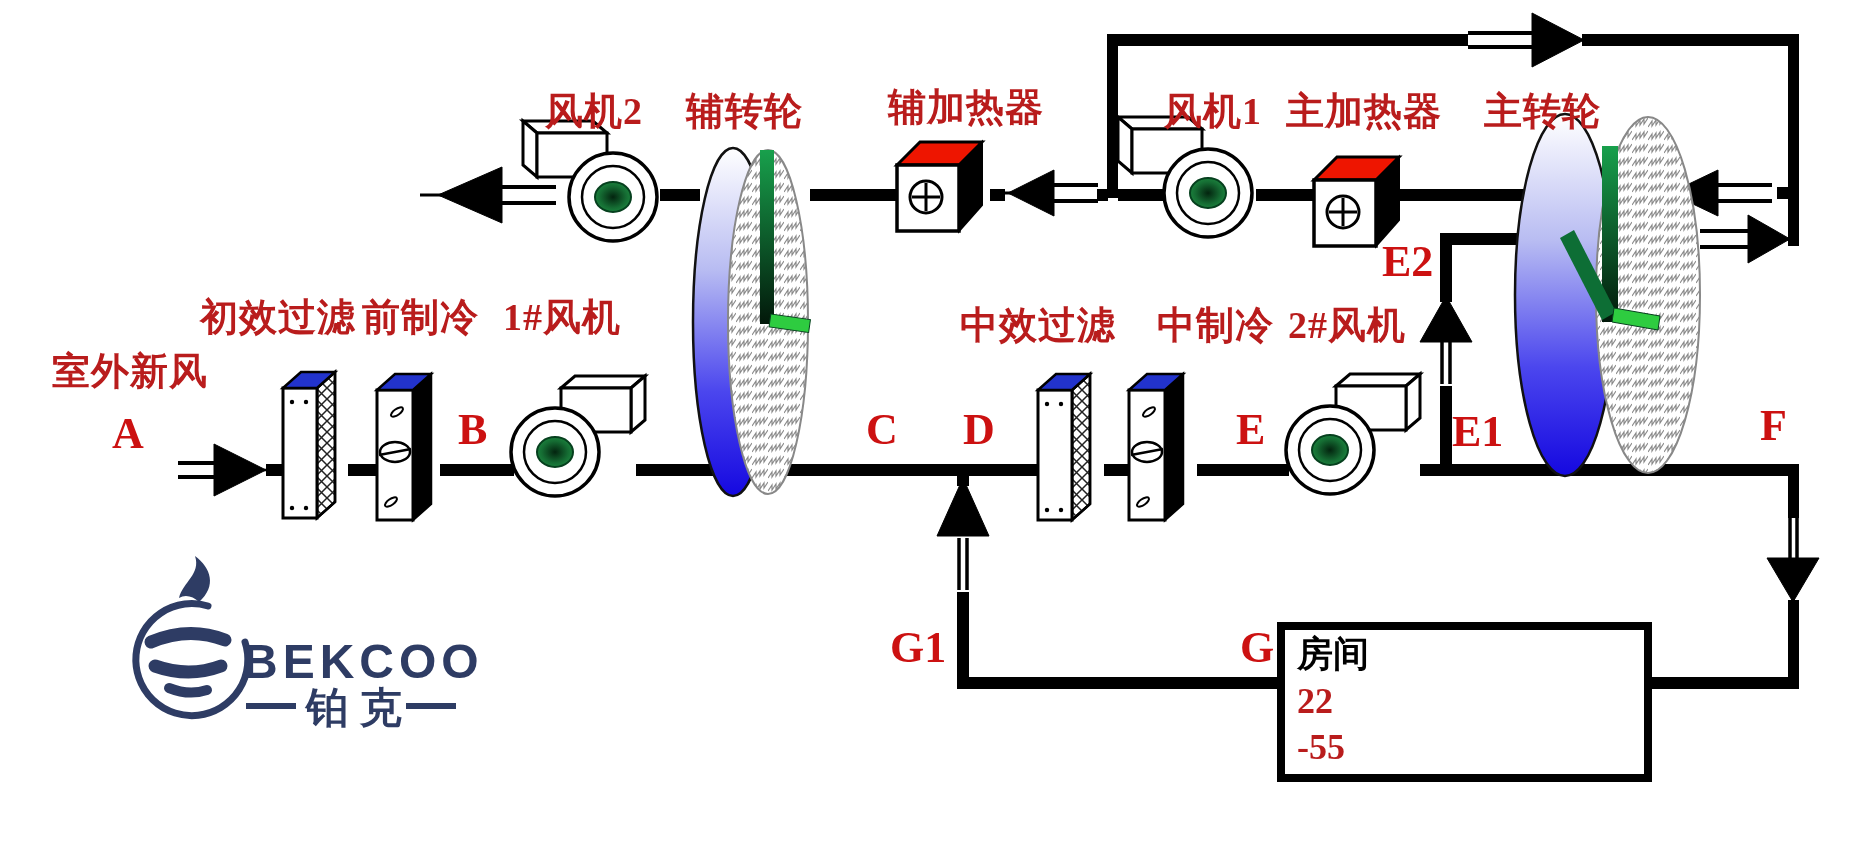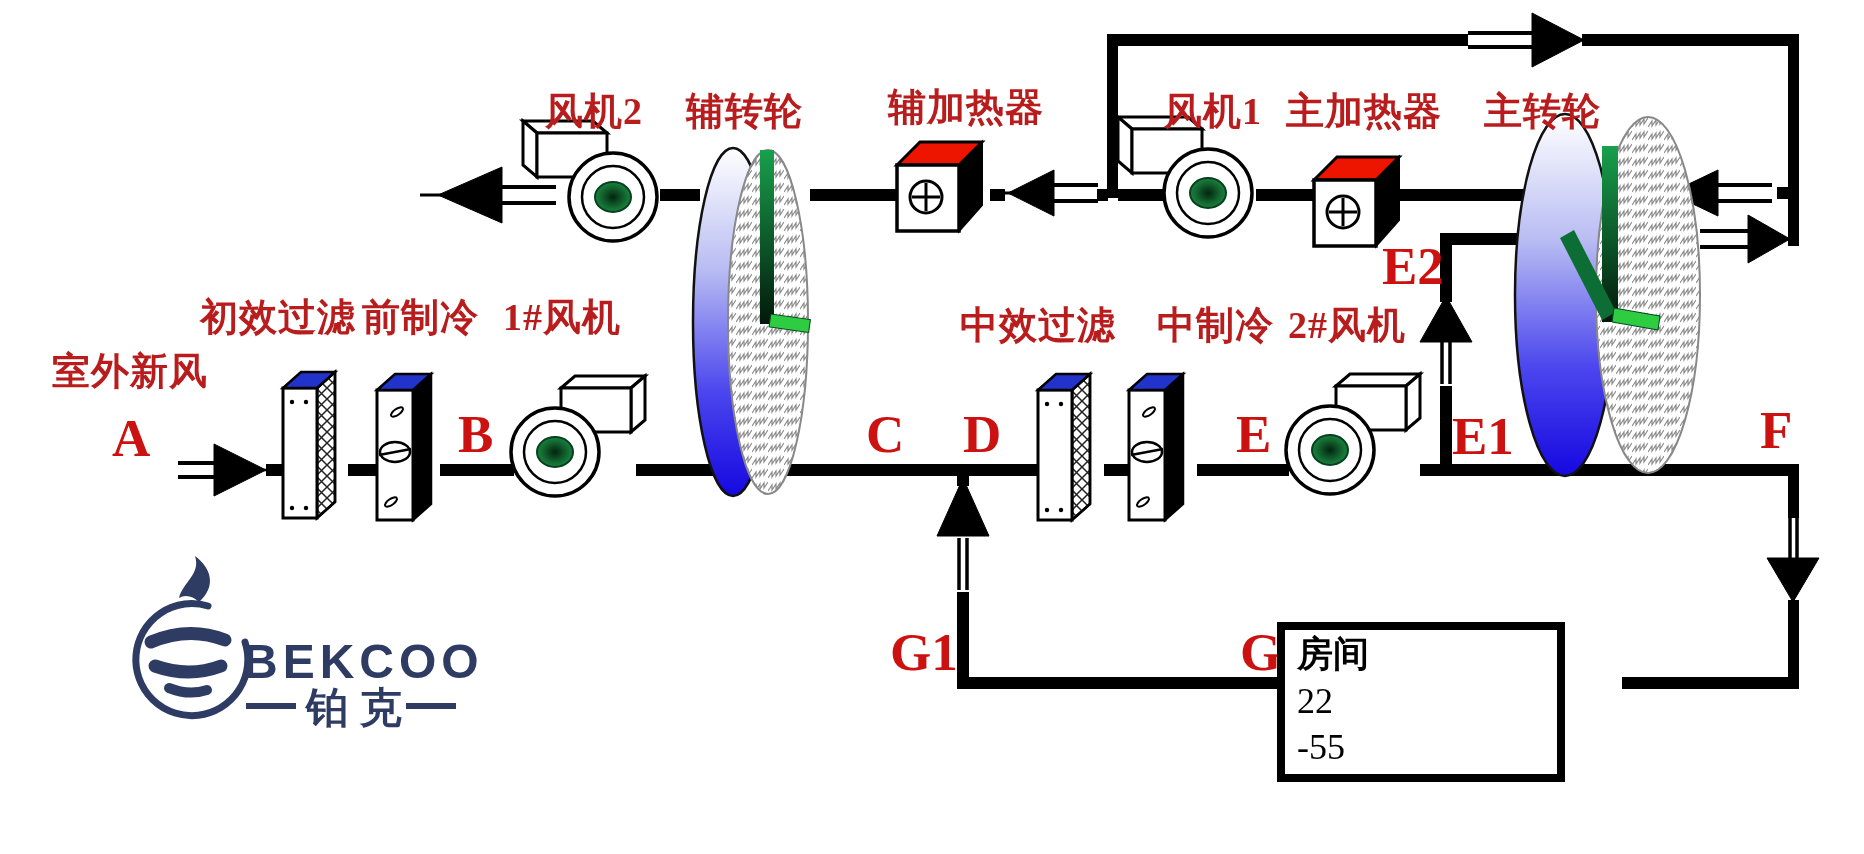--- a/index.html
+++ b/index.html
@@ -6,32 +6,32 @@
   #stage{
     position:relative;width:1864px;height:854px;background:#ffffff;overflow:hidden;
     font-family:"Liberation Serif","DejaVu Serif",serif;
   }
   #diagram-svg{position:absolute;left:0;top:0;}
   .lbl{
     position:absolute;color:#b91c1c;font-size:38px;font-weight:600;
     white-space:nowrap;line-height:1;letter-spacing:1px;
   }
   .pt{
-    position:absolute;color:#cc1111;font-size:53px;font-weight:600;
+    position:absolute;color:#cc1111;font-size:44px;font-weight:600;
     white-space:nowrap;line-height:1;font-family:"Liberation Serif","DejaVu Serif",serif;
   }
   #room-box{
-    position:absolute;left:1277px;top:622px;width:288px;height:160px;
+    position:absolute;left:1277px;top:622px;width:375px;height:160px;
     border:8px solid #000;background:#fff;box-sizing:border-box;
     display:flex;flex-direction:column;justify-content:space-between;
     padding:2px 10px 4px 12px;
   }
   .room-row{display:flex;justify-content:space-between;align-items:baseline;
     font-size:36px;font-weight:600;line-height:1.25;}
-  .room-val{color:#000000;font-weight:400;padding-right:4px;}
+  .room-val{color:#b91c1c;font-weight:700;padding-right:4px;}
 </style>
 </head>
 <body>
 
 <div id="stage">
 
   <svg id="diagram-svg" width="1864" height="854" viewBox="0 0 1864 854">
     <defs>
       <linearGradient id="gWheel" x1="0" y1="0" x2="0" y2="1">
         <stop offset="0" stop-color="#ffffff"></stop>

